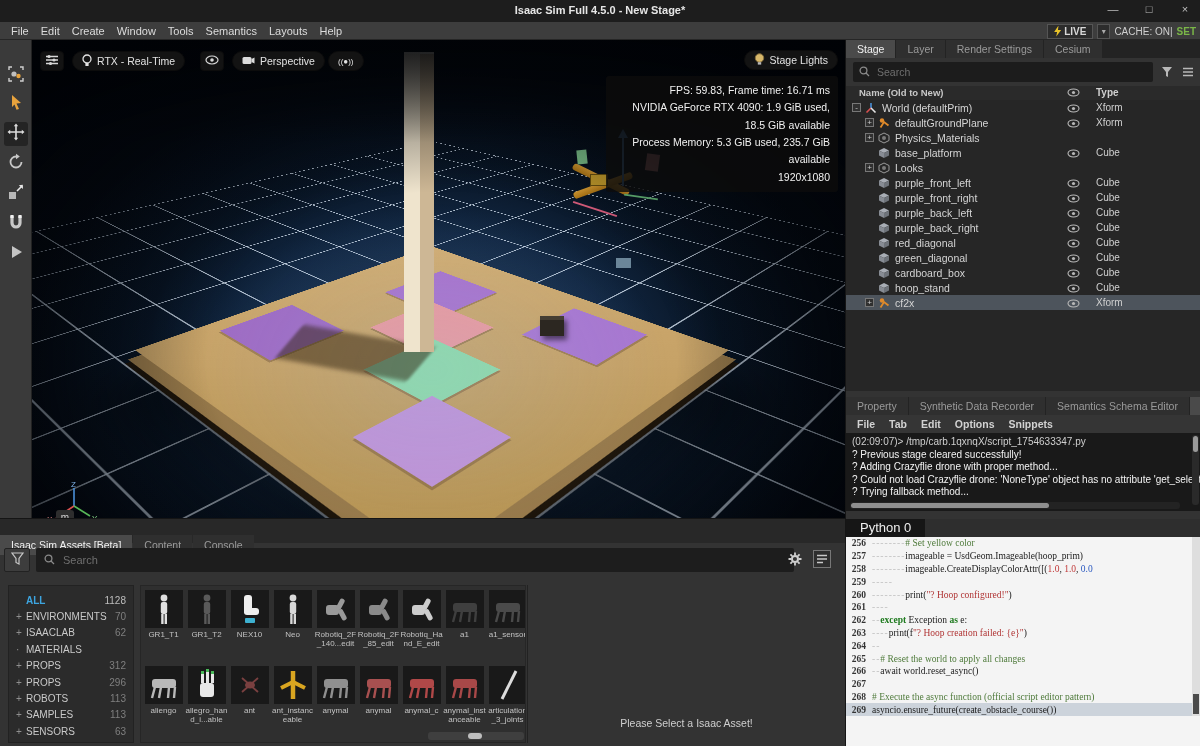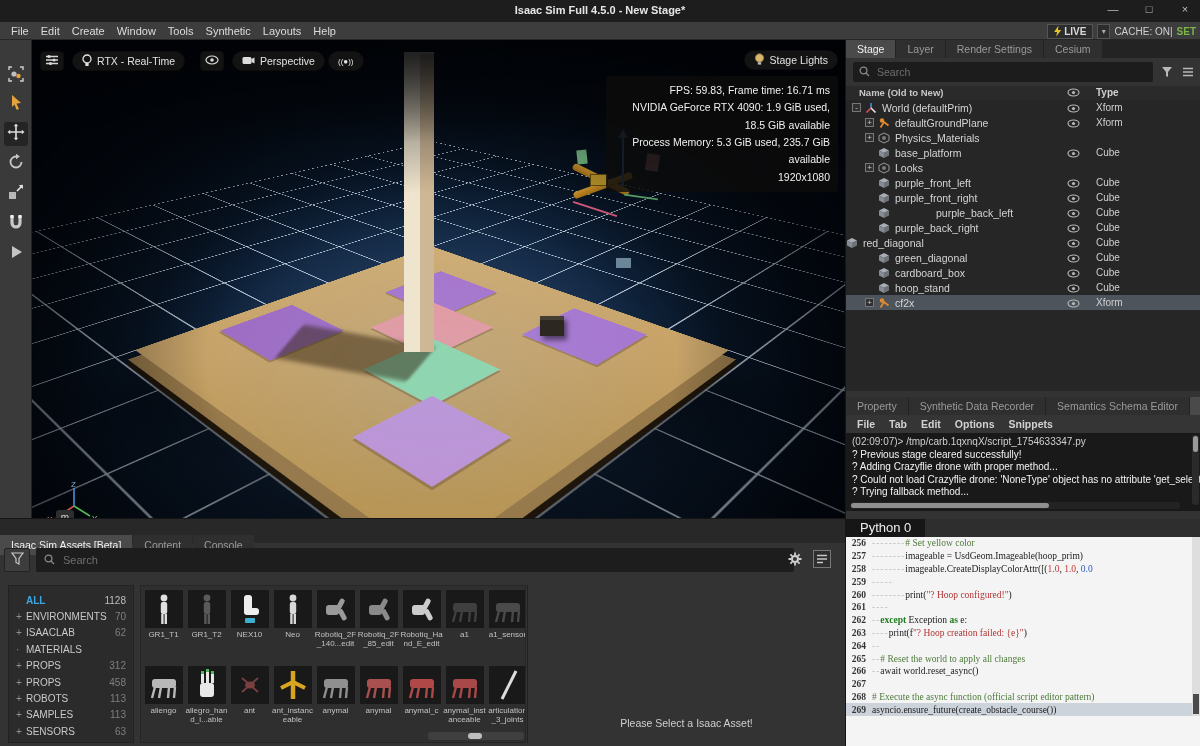--- a/index.html
+++ b/index.html
@@ -150,21 +150,21 @@
     </div>
   </div>
 
   <div class="menubar">
     <div class="menus" id="menus">
         <span>File</span>
         <span>Edit</span>
         <span>Create</span>
         <span>Window</span>
         <span>Tools</span>
-        <span>Synthetic</span>
+        <span>Semantics</span>
         <span>Layouts</span>
         <span>Help</span>
       </div>
     <div class="menubar-right">
       <span class="live-pill">
         <span class="bolt"></span>
         <span>LIVE</span>
       </span>
       <span class="live-caret">▾</span>
       <span class="cache">CACHE: ON|</span>
@@ -425,21 +425,21 @@
               <path d="M6 6 L11 3.5 L11 8.5 L6 11 Z" fill="#6e737a"></path>
             </svg>
           </span>
           <span>purple_front_right</span>
           <span class="teye"><svg width="13" height="9">
               <ellipse cx="6.5" cy="4.5" rx="5.5" ry="3.5" fill="none" stroke="#b8b8b8" stroke-width="1.1"></ellipse>
               <circle cx="6.5" cy="4.5" r="1.6" fill="#b8b8b8"></circle>
             </svg></span>
           <span class="ttype">Cube</span>
         </div>
-        <div class="trow" style="padding-left: 32px; gap: 41px;">
+        <div class="trow" style="padding-left: 32px;">
           <span class="ticon">
             <svg width="12" height="12">
               <path d="M1 3.5 L6 6 L11 3.5 L6 1 Z" fill="#a8adb5"></path>
               <path d="M1 3.5 L6 6 L6 11 L1 8.5 Z" fill="#878c94"></path>
               <path d="M6 6 L11 3.5 L11 8.5 L6 11 Z" fill="#6e737a"></path>
             </svg>
           </span>
           <span>purple_back_left</span>
           <span class="teye"><svg width="13" height="9">
               <ellipse cx="6.5" cy="4.5" rx="5.5" ry="3.5" fill="none" stroke="#b8b8b8" stroke-width="1.1"></ellipse>
@@ -455,21 +455,21 @@
               <path d="M6 6 L11 3.5 L11 8.5 L6 11 Z" fill="#6e737a"></path>
             </svg>
           </span>
           <span>purple_back_right</span>
           <span class="teye"><svg width="13" height="9">
               <ellipse cx="6.5" cy="4.5" rx="5.5" ry="3.5" fill="none" stroke="#b8b8b8" stroke-width="1.1"></ellipse>
               <circle cx="6.5" cy="4.5" r="1.6" fill="#b8b8b8"></circle>
             </svg></span>
           <span class="ttype">Cube</span>
         </div>
-        <div class="trow" style="">
+        <div class="trow" style="padding-left: 32px;">
           <span class="ticon">
             <svg width="12" height="12">
               <path d="M1 3.5 L6 6 L11 3.5 L6 1 Z" fill="#a8adb5"></path>
               <path d="M1 3.5 L6 6 L6 11 L1 8.5 Z" fill="#878c94"></path>
               <path d="M6 6 L11 3.5 L11 8.5 L6 11 Z" fill="#6e737a"></path>
             </svg>
           </span>
           <span>red_diagonal</span>
           <span class="teye"><svg width="13" height="9">
               <ellipse cx="6.5" cy="4.5" rx="5.5" ry="3.5" fill="none" stroke="#b8b8b8" stroke-width="1.1"></ellipse>
@@ -651,21 +651,21 @@
           <span class="cnt"></span>
         </div>
         <div class="catrow">
           <span class="pfx">+</span>
           <span class="lbl">PROPS</span>
           <span class="cnt">312</span>
         </div>
         <div class="catrow">
           <span class="pfx">+</span>
           <span class="lbl">PROPS</span>
-          <span class="cnt">458</span>
+          <span class="cnt">296</span>
         </div>
         <div class="catrow">
           <span class="pfx">+</span>
           <span class="lbl">ROBOTS</span>
           <span class="cnt">113</span>
         </div>
         <div class="catrow">
           <span class="pfx">+</span>
           <span class="lbl">SAMPLES</span>
           <span class="cnt">113</span>

